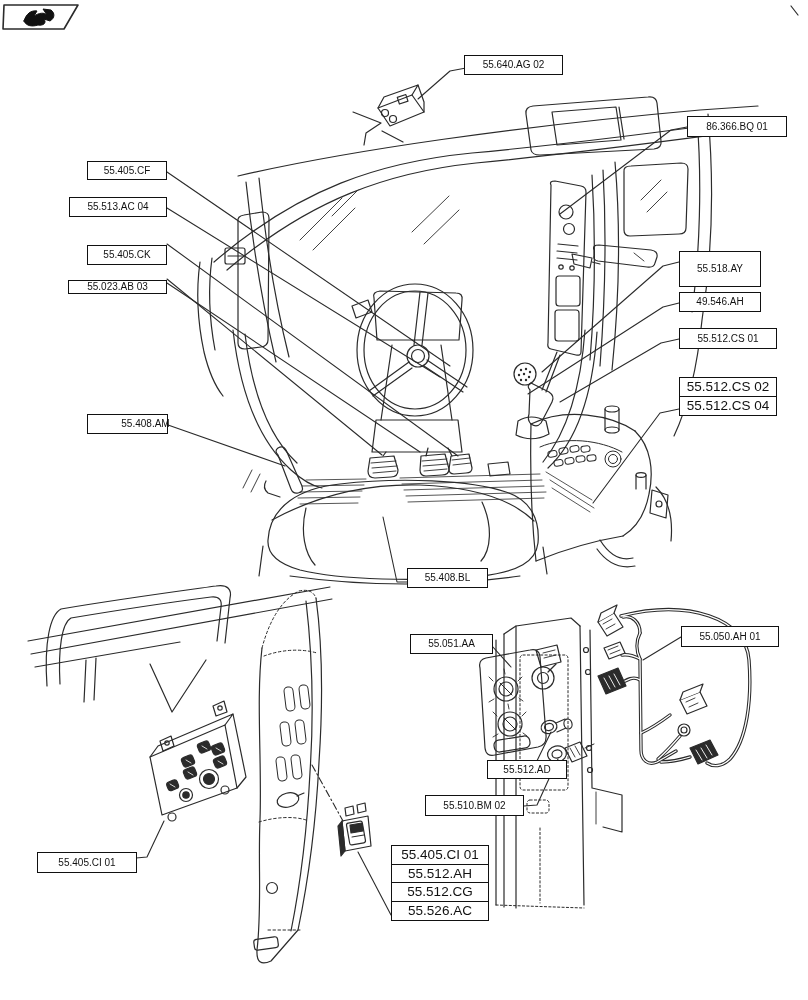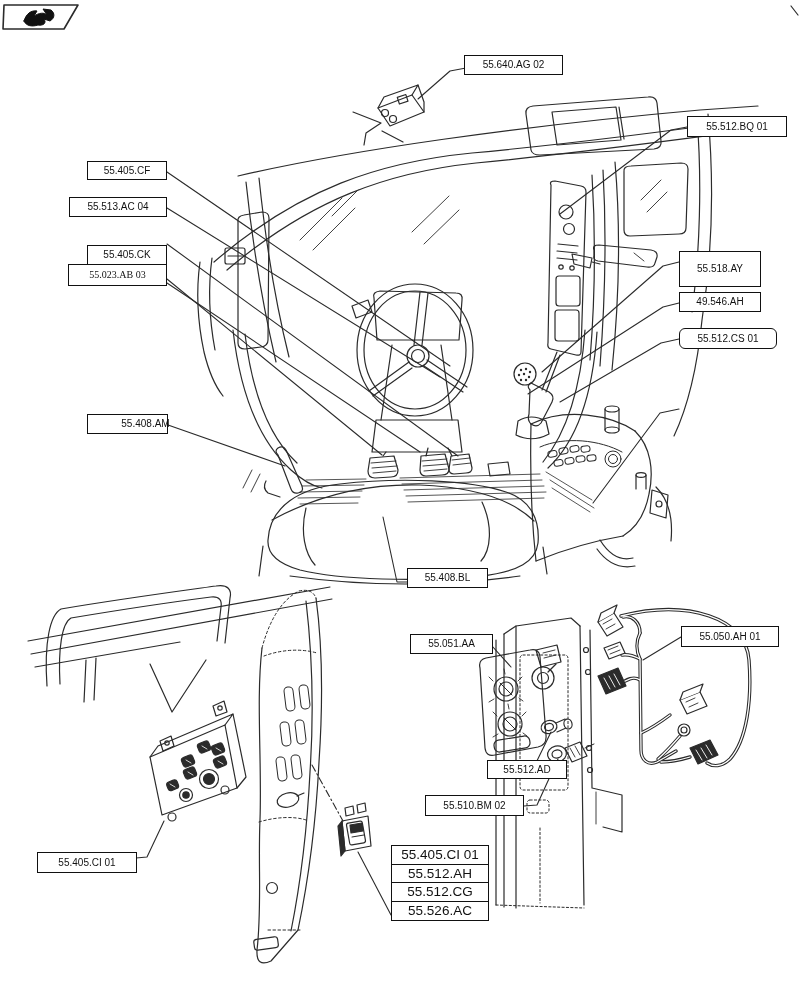--- a/index.html
+++ b/index.html
@@ -368,30 +368,34 @@
     <line x1="681" y1="637" x2="643" y2="660"></line>
     <polyline points="522,770 533,769 551,732"></polyline>
     <polyline points="524,806 537,805 558,759"></polyline>
     <polyline points="136,858 147,857 164,821"></polyline>
     <line x1="391" y1="915" x2="358" y2="852"></line>
     <path d="M312,765 L343,821" stroke-dasharray="7 3 1.5 3"></path>
   </g>
 </svg>
 
 <div class="callout" style="left:464px;top:55px;width:99px;height:20px;">55.640.AG 02</div>
-<div class="callout" style="left:687px;top:116px;width:100px;height:21px;">55.512.BQ 01</div>
+<div class="callout" style="left:687px;top:116px;width:100px;height:21px;">86.366.BQ 01</div>
 <div class="callout" style="left:87px;top:161px;width:80px;height:19px;">55.405.CF</div>
 <div class="callout" style="left:69px;top:197px;width:98px;height:20px;">55.513.AC 04</div>
 <div class="callout" style="left:87px;top:233px;width:80px;height:20px;margin-top:12px;">55.405.CK</div>
-<div class="callout" style="left:68px;top:264px;width:99px;height:22px;font-family:Liberation Serif, serif;">55.023.AB 03</div>
+<div class="callout" style="left:68px;top:280px;width:99px;height:14px;">55.023.AB 03</div>
 <div class="callout" style="left:87px;top:414px;width:81px;height:20px;padding-left:36px;">55.408.AM</div>
 <div class="callout" style="left:679px;top:251px;width:82px;height:36px;">55.518.AY</div>
 <div class="callout" style="left:679px;top:292px;width:82px;height:20px;">49.546.AH</div>
-<div class="callout" style="left:679px;top:328px;width:98px;height:21px;border-radius:6px;">55.512.CS 01</div>
-
+<div class="callout" style="left:679px;top:328px;width:98px;height:21px;">55.512.CS 01</div>
+
+<div class="stack" style="left:679px;top:377px;width:98px;">
+  <div class="callout-row">55.512.CS 02</div>
+  <div class="callout-row">55.512.CS 04</div>
+</div>
 
 <div class="callout" style="left:407px;top:568px;width:81px;height:20px;">55.408.BL</div>
 <div class="callout" style="left:410px;top:634px;width:83px;height:20px;">55.051.AA</div>
 <div class="callout" style="left:681px;top:626px;width:98px;height:21px;">55.050.AH 01</div>
 <div class="callout" style="left:443px;top:760px;width:80px;height:19px;margin-left:44px;">55.512.AD</div>
 <div class="callout" style="left:425px;top:795px;width:99px;height:21px;">55.510.BM 02</div>
 
 <div class="stack" style="left:391px;top:845px;width:98px;">
   <div class="callout-row">55.405.CI 01</div>
   <div class="callout-row">55.512.AH</div>

